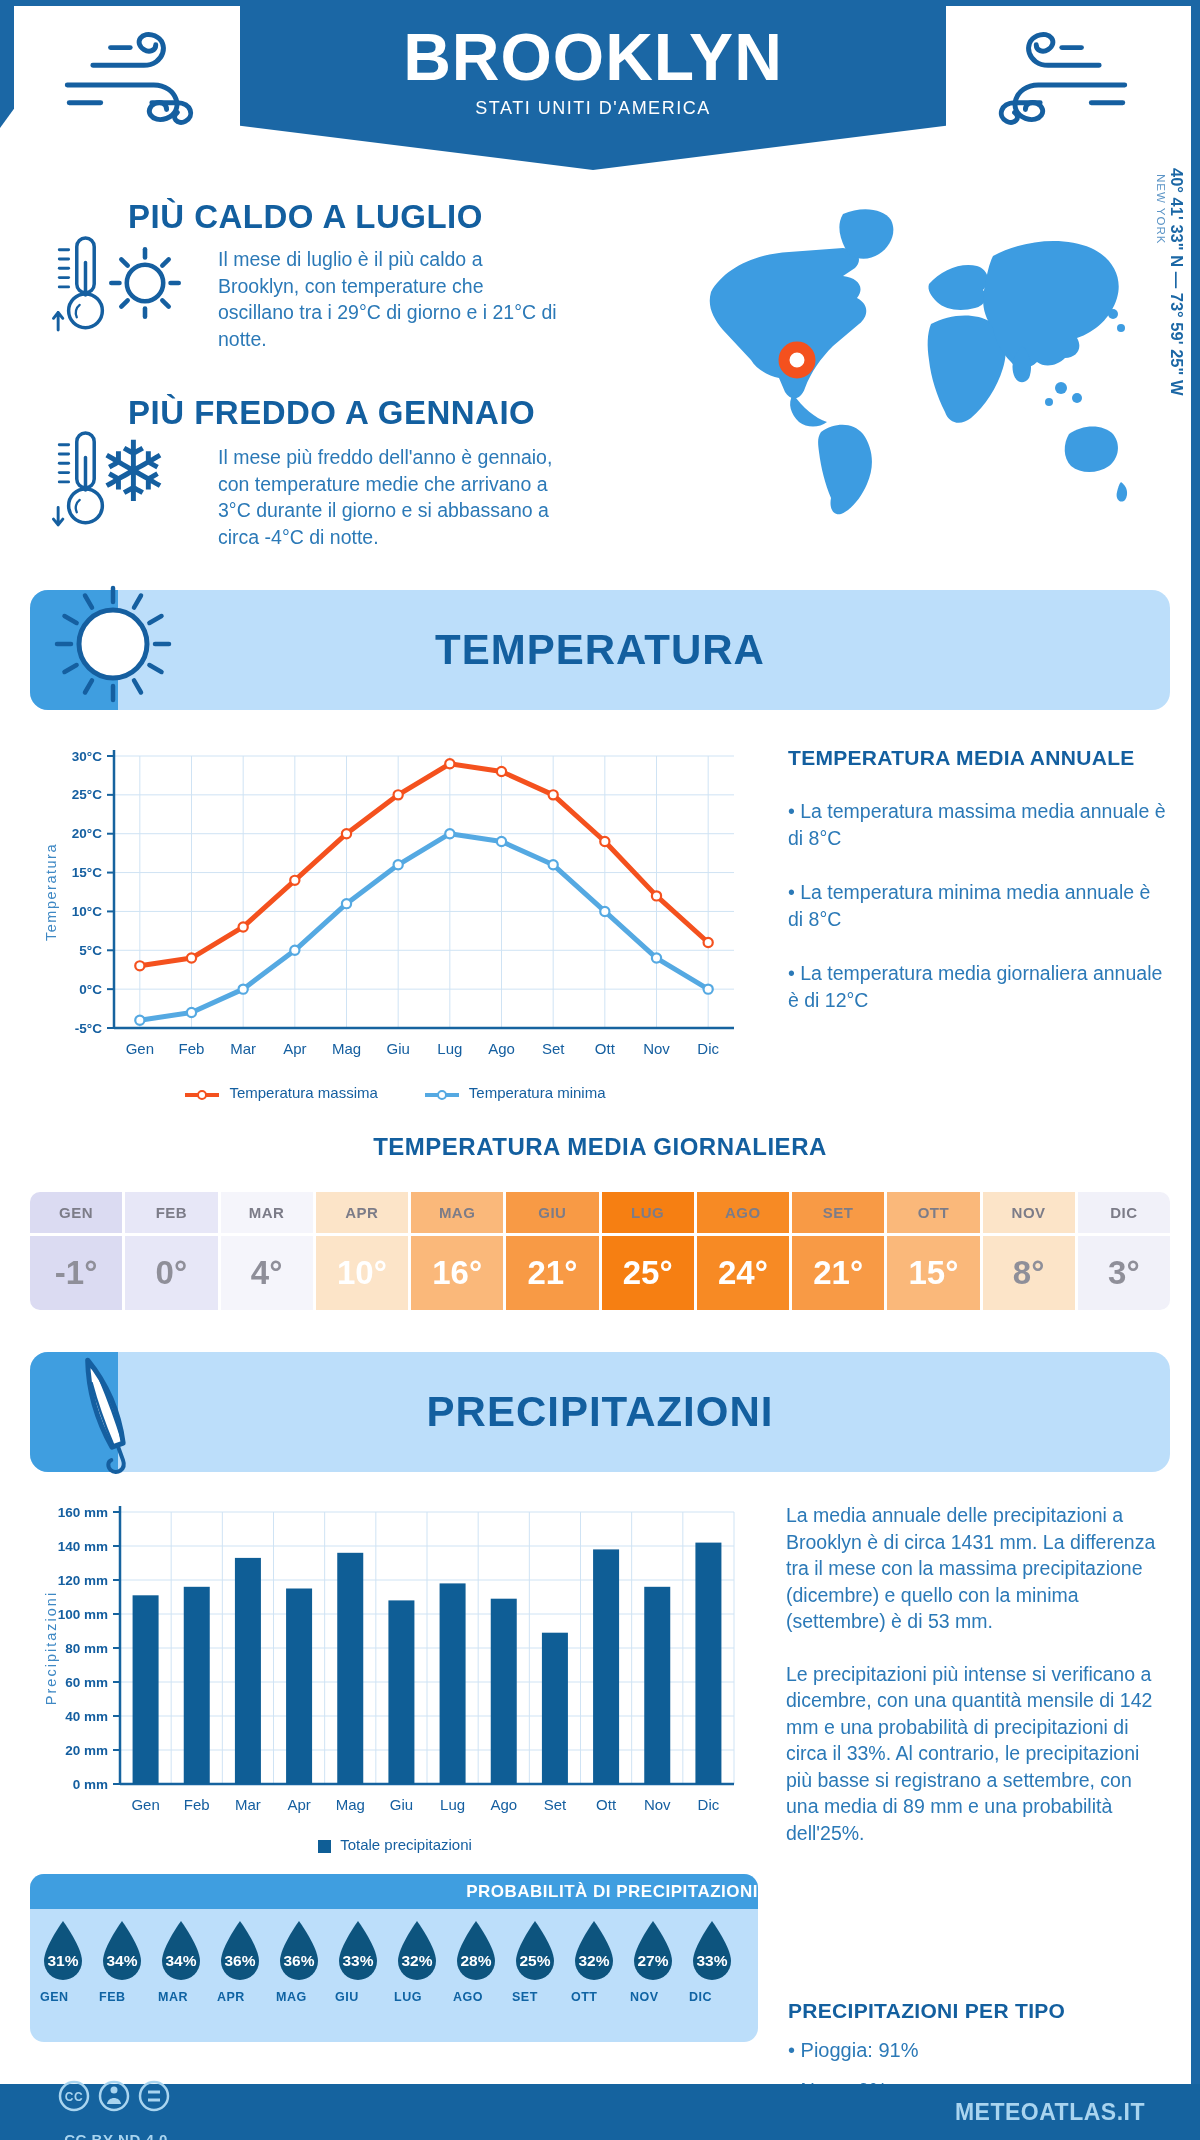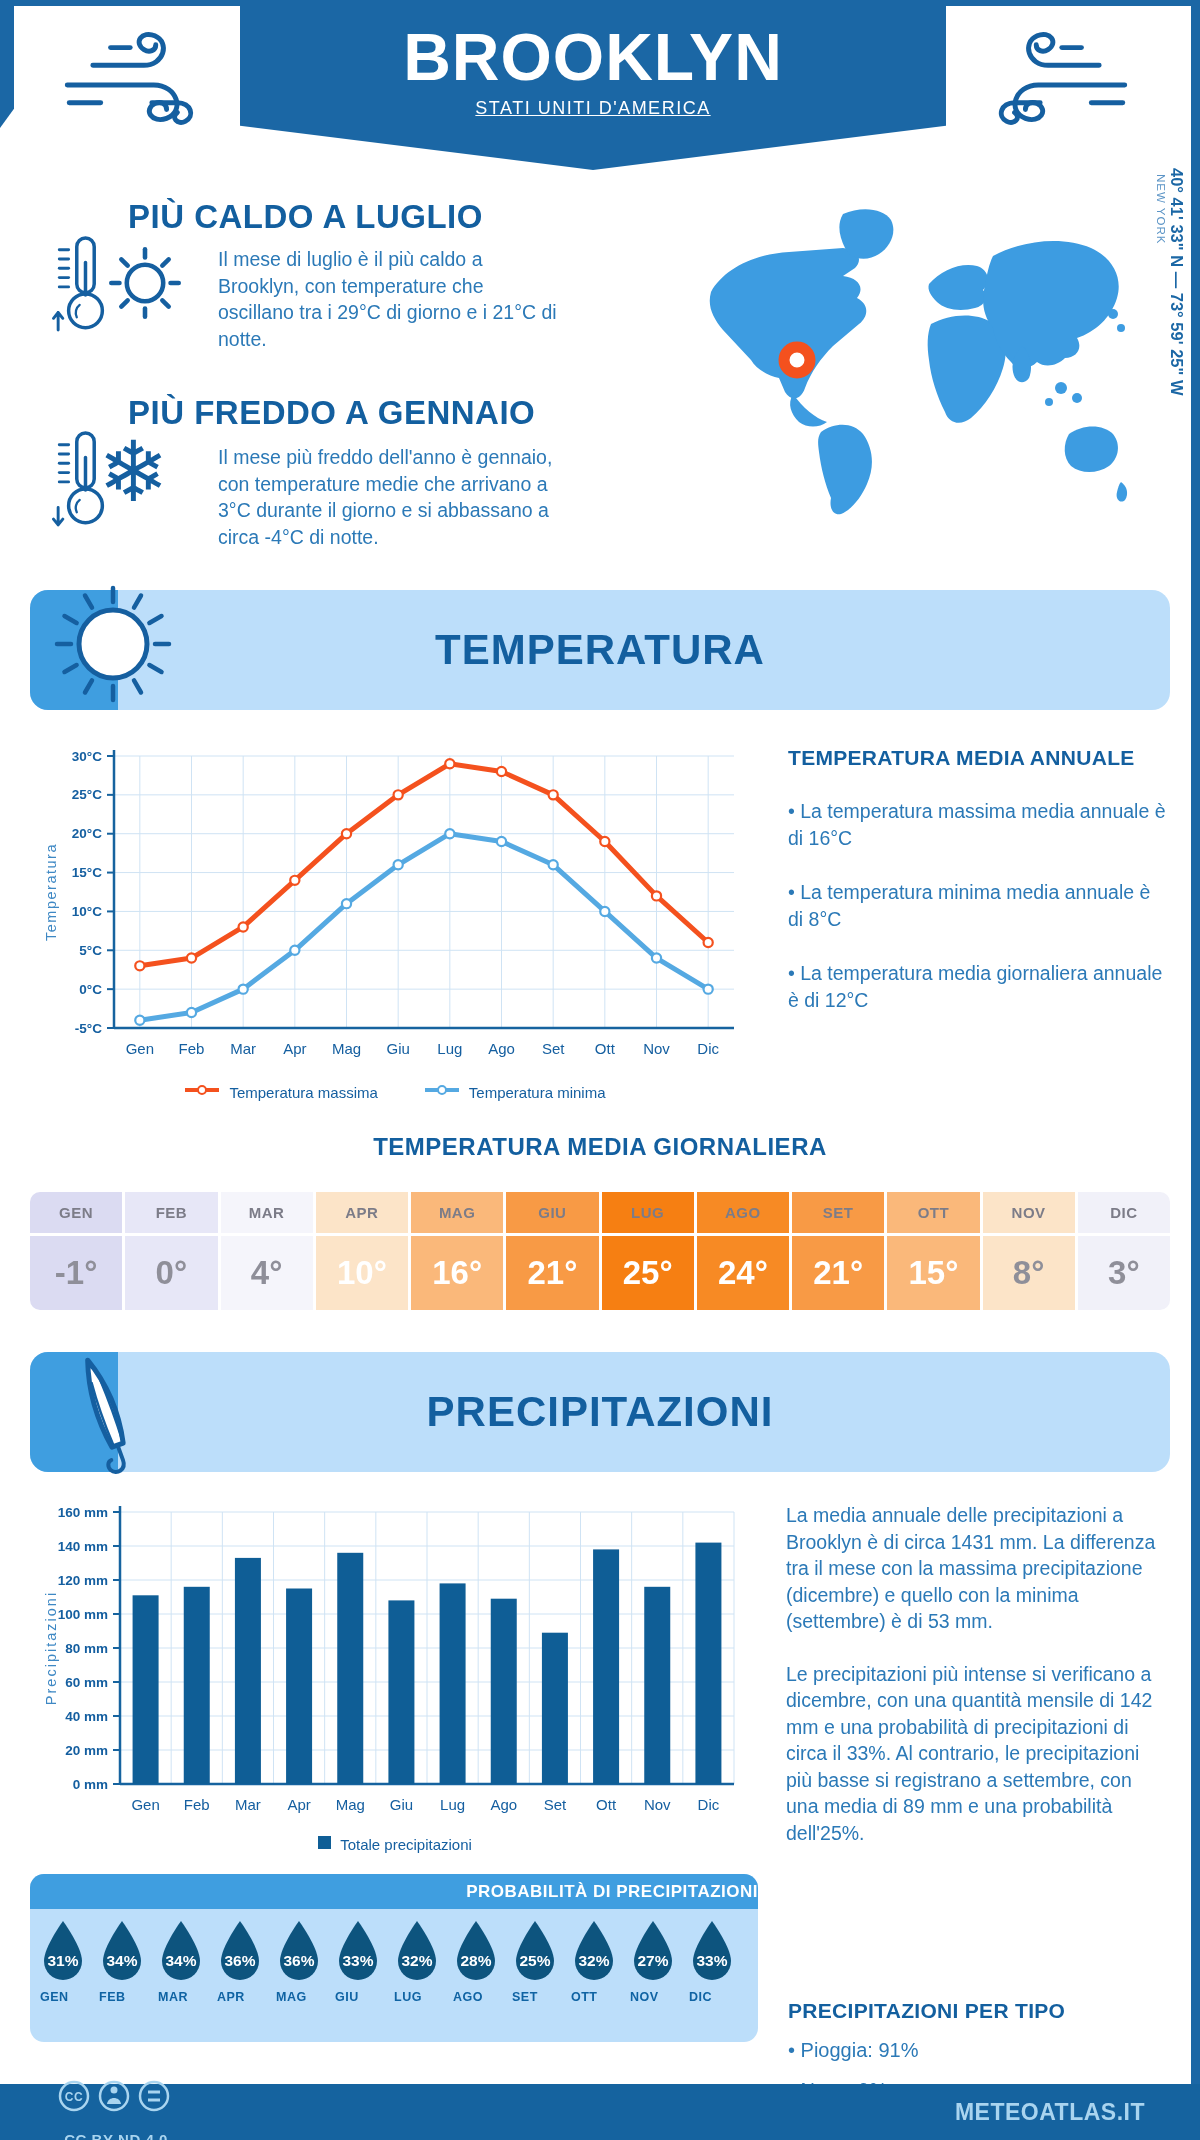--- a/index.html
+++ b/index.html
@@ -10,21 +10,21 @@
   
   .top-border{position:absolute;left:0;top:0;width:1200px;height:6px;background:#1b67a5;}
   .left-strip{position:absolute;left:0;top:0;width:14px;height:128px;background:#1b67a5;
               clip-path:polygon(0 0,100% 0,100% 85%,0 100%);}
   .right-border{position:absolute;right:0;top:0;width:9px;height:2086px;background:#1b67a5;}
 
   
   .banner{position:absolute;left:240px;top:0;width:706px;height:170px;background:#1b67a5;
           clip-path:polygon(0 0,100% 0,100% 74%,50% 100%,0 74%);text-align:center;color:#fff;}
   .banner-title{margin-top:24px;font-size:66px;font-weight:bold;letter-spacing:1px;line-height:1;}
-  .banner-sub{margin-top:8px;font-size:18px;letter-spacing:1.5px;text-decoration:underline;}
+  .banner-sub{margin-top:8px;font-size:18px;letter-spacing:1.5px;}
 
   .wind{position:absolute;width:180px;height:118px;}
   .wind-left{left:52px;top:24px;}
   .wind-right{left:960px;top:24px;transform:scaleX(-1);}
 
   
   .hl-heading{position:absolute;left:128px;font-size:33px;font-weight:bold;color:#135f9f;letter-spacing:.5px;}
   .hl-text{position:absolute;left:218px;font-size:19.5px;line-height:1.36;color:#2b79b7;}
   .thermo{position:absolute;left:50px;width:64px;height:158px;}
   .sun-small{position:absolute;left:104px;top:242px;width:82px;height:82px;}
@@ -47,21 +47,21 @@
   #precip-banner{top:1352px;}
 
   
   .chart-mount{position:absolute;left:40px;width:710px;height:330px;}
   #temp-chart{top:742px;}
   #precip-chart{top:1498px;}
   .legend-row{position:absolute;left:40px;width:710px;display:flex;justify-content:center;gap:46px;
               align-items:center;font-size:15px;color:#155fa0;}
   #temp-legend{top:1084px;}
   #precip-legend{top:1836px;}
-  .legend-item{display:flex;align-items:flex-start;gap:9px;}
+  .legend-item{display:flex;align-items:flex-end;gap:9px;}
   .legend-swatch-sq{width:13px;height:13px;background:#0f5e96;display:inline-block;}
 
   
   .col-heading{font-size:21px;font-weight:bold;color:#135f9f;letter-spacing:.3px;}
   .annual{position:absolute;left:788px;top:746px;width:380px;}
   .annual .bullet{margin-top:28px;font-size:19.5px;line-height:1.36;color:#2b79b7;}
   .daily-heading{position:absolute;left:0;top:1133px;width:1200px;text-align:center;
                  font-size:24px;font-weight:bold;color:#135f9f;letter-spacing:.5px;}
 
   
@@ -302,21 +302,21 @@
         <svg width="36" height="12" viewBox="0 0 36 12">
           <line x1="1" x2="35" y1="6" y2="6" stroke="#55a9e2" stroke-width="4"></line>
           <circle cx="18" cy="6" r="4" fill="#fff" stroke="#55a9e2" stroke-width="2"></circle>
         </svg>
         <span>Temperatura minima</span>
       </div>
     </div>
 
   <div class="annual">
     <div class="col-heading">TEMPERATURA MEDIA ANNUALE</div>
-    <div class="bullet">• La temperatura massima media annuale è di 16°C</div>
+    <div class="bullet">• La temperatura massima media annuale è di 8°C</div>
     <div class="bullet">• La temperatura minima media annuale è di 8°C</div>
     <div class="bullet">• La temperatura media giornaliera annuale è di 12°C</div>
   </div>
 
   <div class="daily-heading">TEMPERATURA MEDIA GIORNALIERA</div>
   <div class="month-table" id="month-table">
       <div class="mcol" style="background: rgb(219, 219, 242);">
         <div class="mh">GEN</div>
         <div class="mv" style="color: rgb(143, 143, 153);">-1°</div>
       </div>

